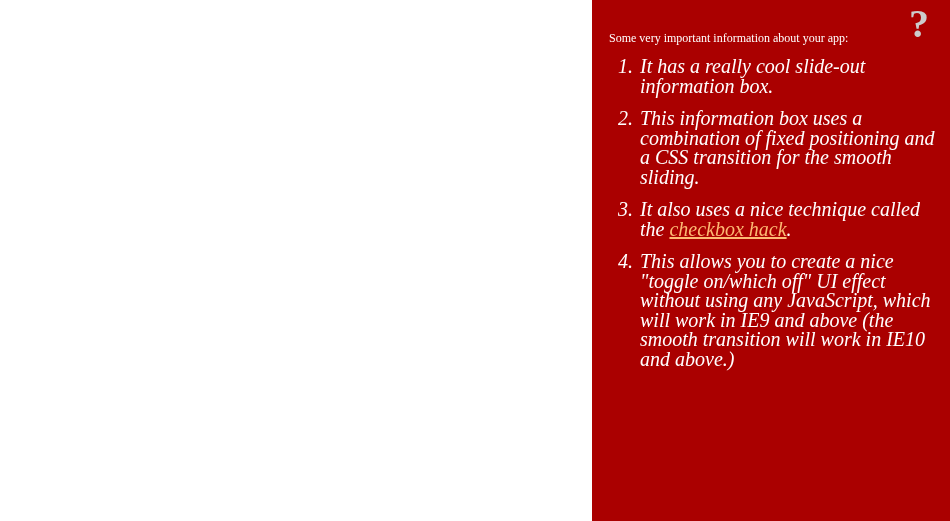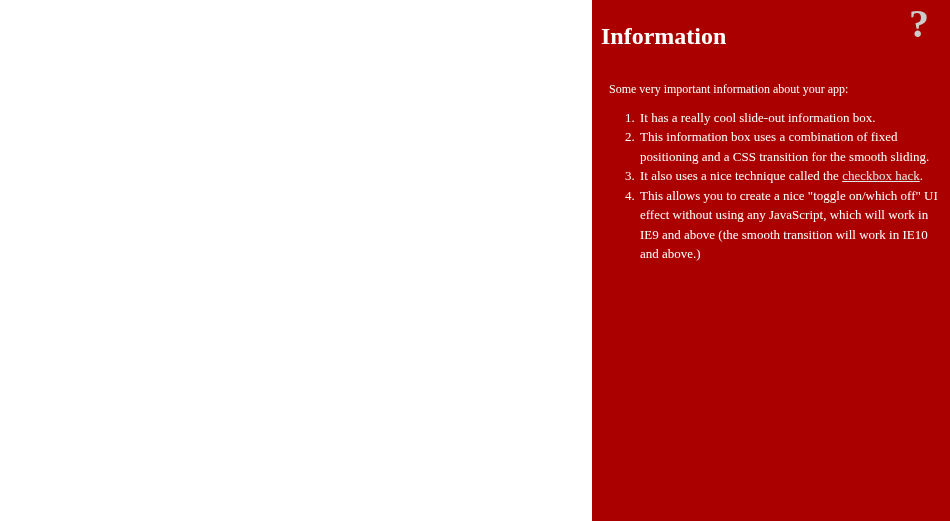--- a/index.html
+++ b/index.html
@@ -65,50 +65,50 @@
   }
   #info-intro {
     margin: 8px;
     padding: 23px 10px 0 9px;
     font-size: 12px;
     line-height: 1.25;
   }
   #info-list {
     margin: 11px 0 0 0;
     padding: 0 8px 0 46px;
-    font-size: 13px;
+    font-size: 20px;
     line-height: 19.5px;
+    font-style: italic;
   }
   #info-list li {
     margin: 0 0 0 0;
     padding: 0 0 0 2px;
   }
   #info-list li + li {
-    margin-top: 0px;
+    margin-top: 13px;
   }
   .inline-link {
-    color: #e5e5e5;
+    color: #fdba74;
     text-decoration: underline;
     cursor: pointer;
   }
 </style>
 </head>
 <body>
 
 <div id="app-root">
 
   <div id="main-content">
     <span></span>
   </div>
 
   <div id="info-panel">
 
     <div id="info-toggle">?</div>
 
-    <h1 id="info-title">Information</h1>
 
     <p id="info-intro">Some very important information about your app:</p>
 
     <ol id="info-list">
       <li>
         <span>It has a really cool slide-out information box.</span>
       </li>
       <li>
         <span>This information box uses a combination of fixed positioning and a CSS transition for the smooth sliding.</span>
       </li>

